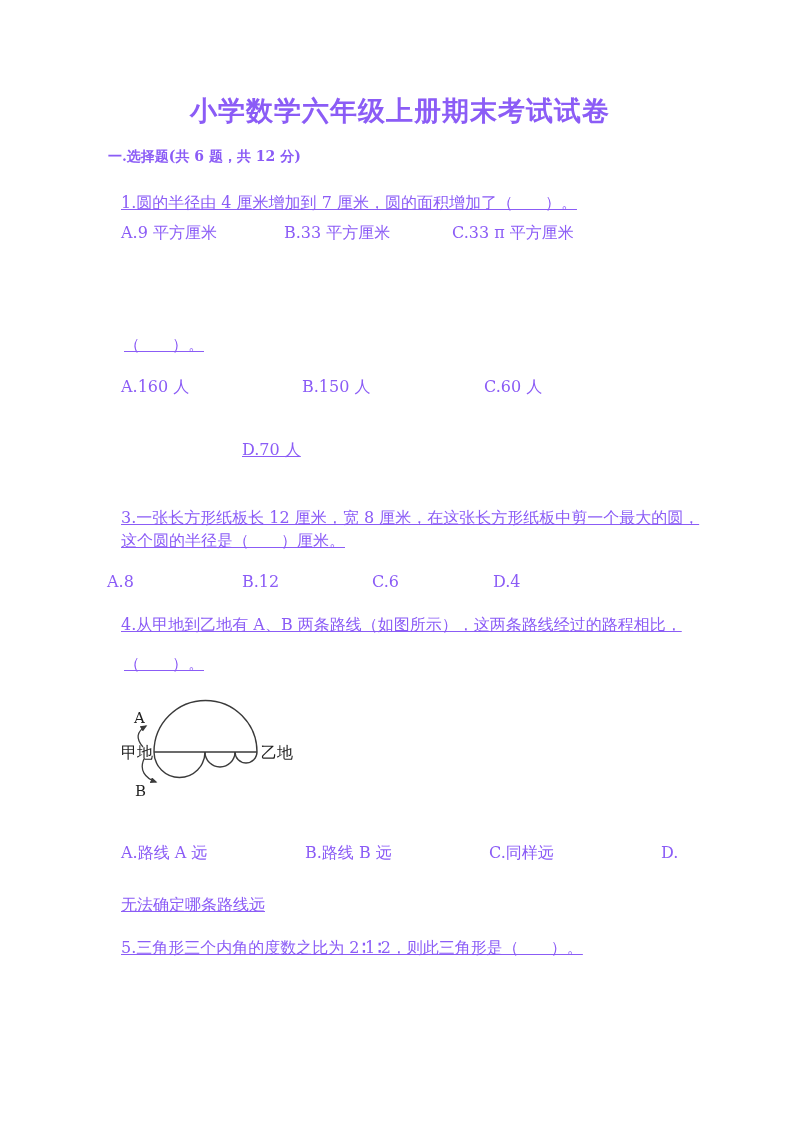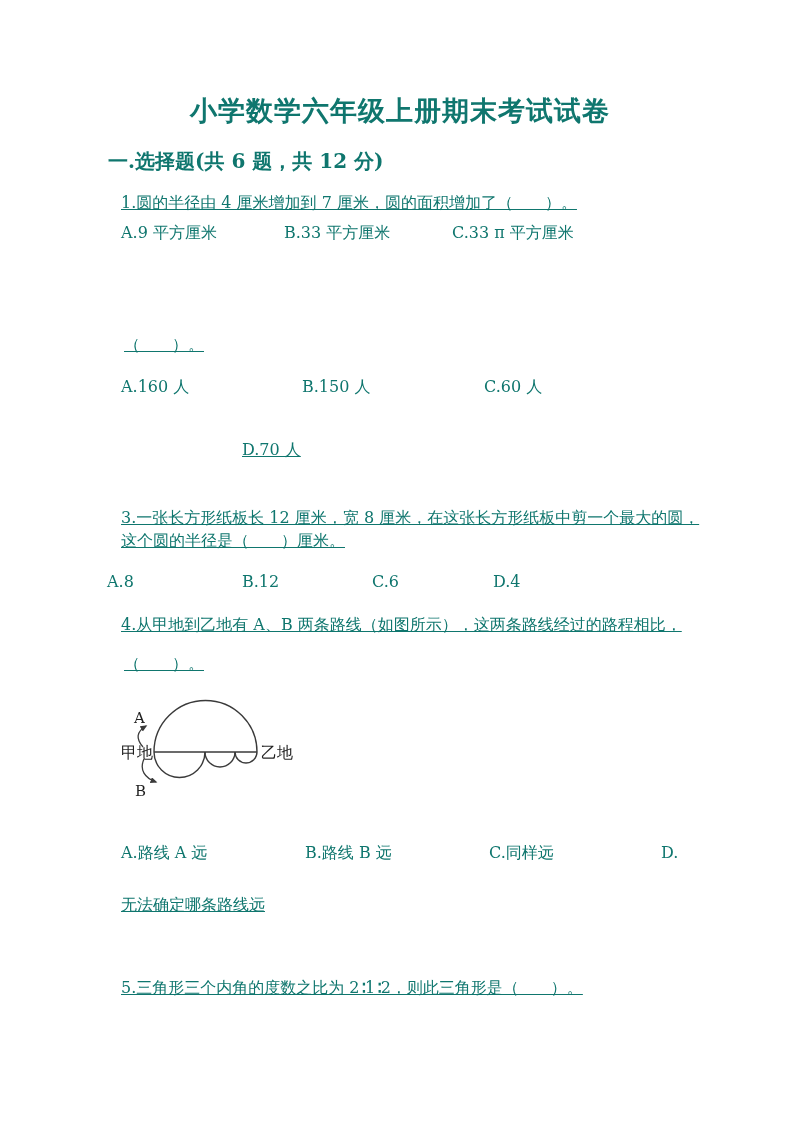--- a/index.html
+++ b/index.html
@@ -2,33 +2,33 @@
 <html><head>
 <meta charset="utf-8">
 <style>
   html, body { margin: 0; padding: 0; background: #ffffff; }
   .page {
     position: relative;
     width: 800px;
     height: 1131px;
     background: #ffffff;
     font-family: "DejaVu Serif", "Liberation Serif", serif;
-    color: #0f766e;
+    color: #8b5cf6;
     overflow: hidden;
   }
   .abs { position: absolute; }
   .title {
     top: 93px; left: 0; width: 800px;
     text-align: center;
     font-size: 27px; font-weight: 700;
     letter-spacing: 1px;
   }
   .section {
     top: 148px; left: 108px;
-    font-size: 20px; font-weight: 700;
+    font-size: 14px; font-weight: 700;
   }
   .body-text { font-size: 16px; line-height: 23px; text-decoration: underline; }
   .nowrap { white-space: nowrap; }
   .opt-row { position: absolute; left: 0; width: 688px; height: 22px; }
   .opt { position: absolute; font-size: 16px; white-space: nowrap; }
   .q2line { display: flex; align-items: center; height: 48px; }
   .frac {
     display: inline-block; text-align: center; vertical-align: middle;
     margin: 0 22px 0 16px; font-size: 15px; line-height: 1;
   }
@@ -91,15 +91,15 @@
   </svg>
 
   <div class="opt-row" style="top:843px;">
     <span class="opt" style="left:121px;">A.路线 A 远</span>
     <span class="opt" style="left:305px;">B.路线 B 远</span>
     <span class="opt" style="left:489px;">C.同样远</span>
     <span class="opt" style="left:661px;">D.</span>
   </div>
   <div class="abs body-text" style="left:121px; top:893px;">无法确定哪条路线远</div>
 
-  <div class="abs body-text nowrap" style="left:121px; top:976px;text-align:center;">5.三角形三个内角的度数之比为 2∶1∶2，则此三角形是（　　）。</div>
+  <div class="abs body-text nowrap" style="left:121px; top:936px;text-align:center;">5.三角形三个内角的度数之比为 2∶1∶2，则此三角形是（　　）。</div>
 
 </div>
 
 </body></html>

